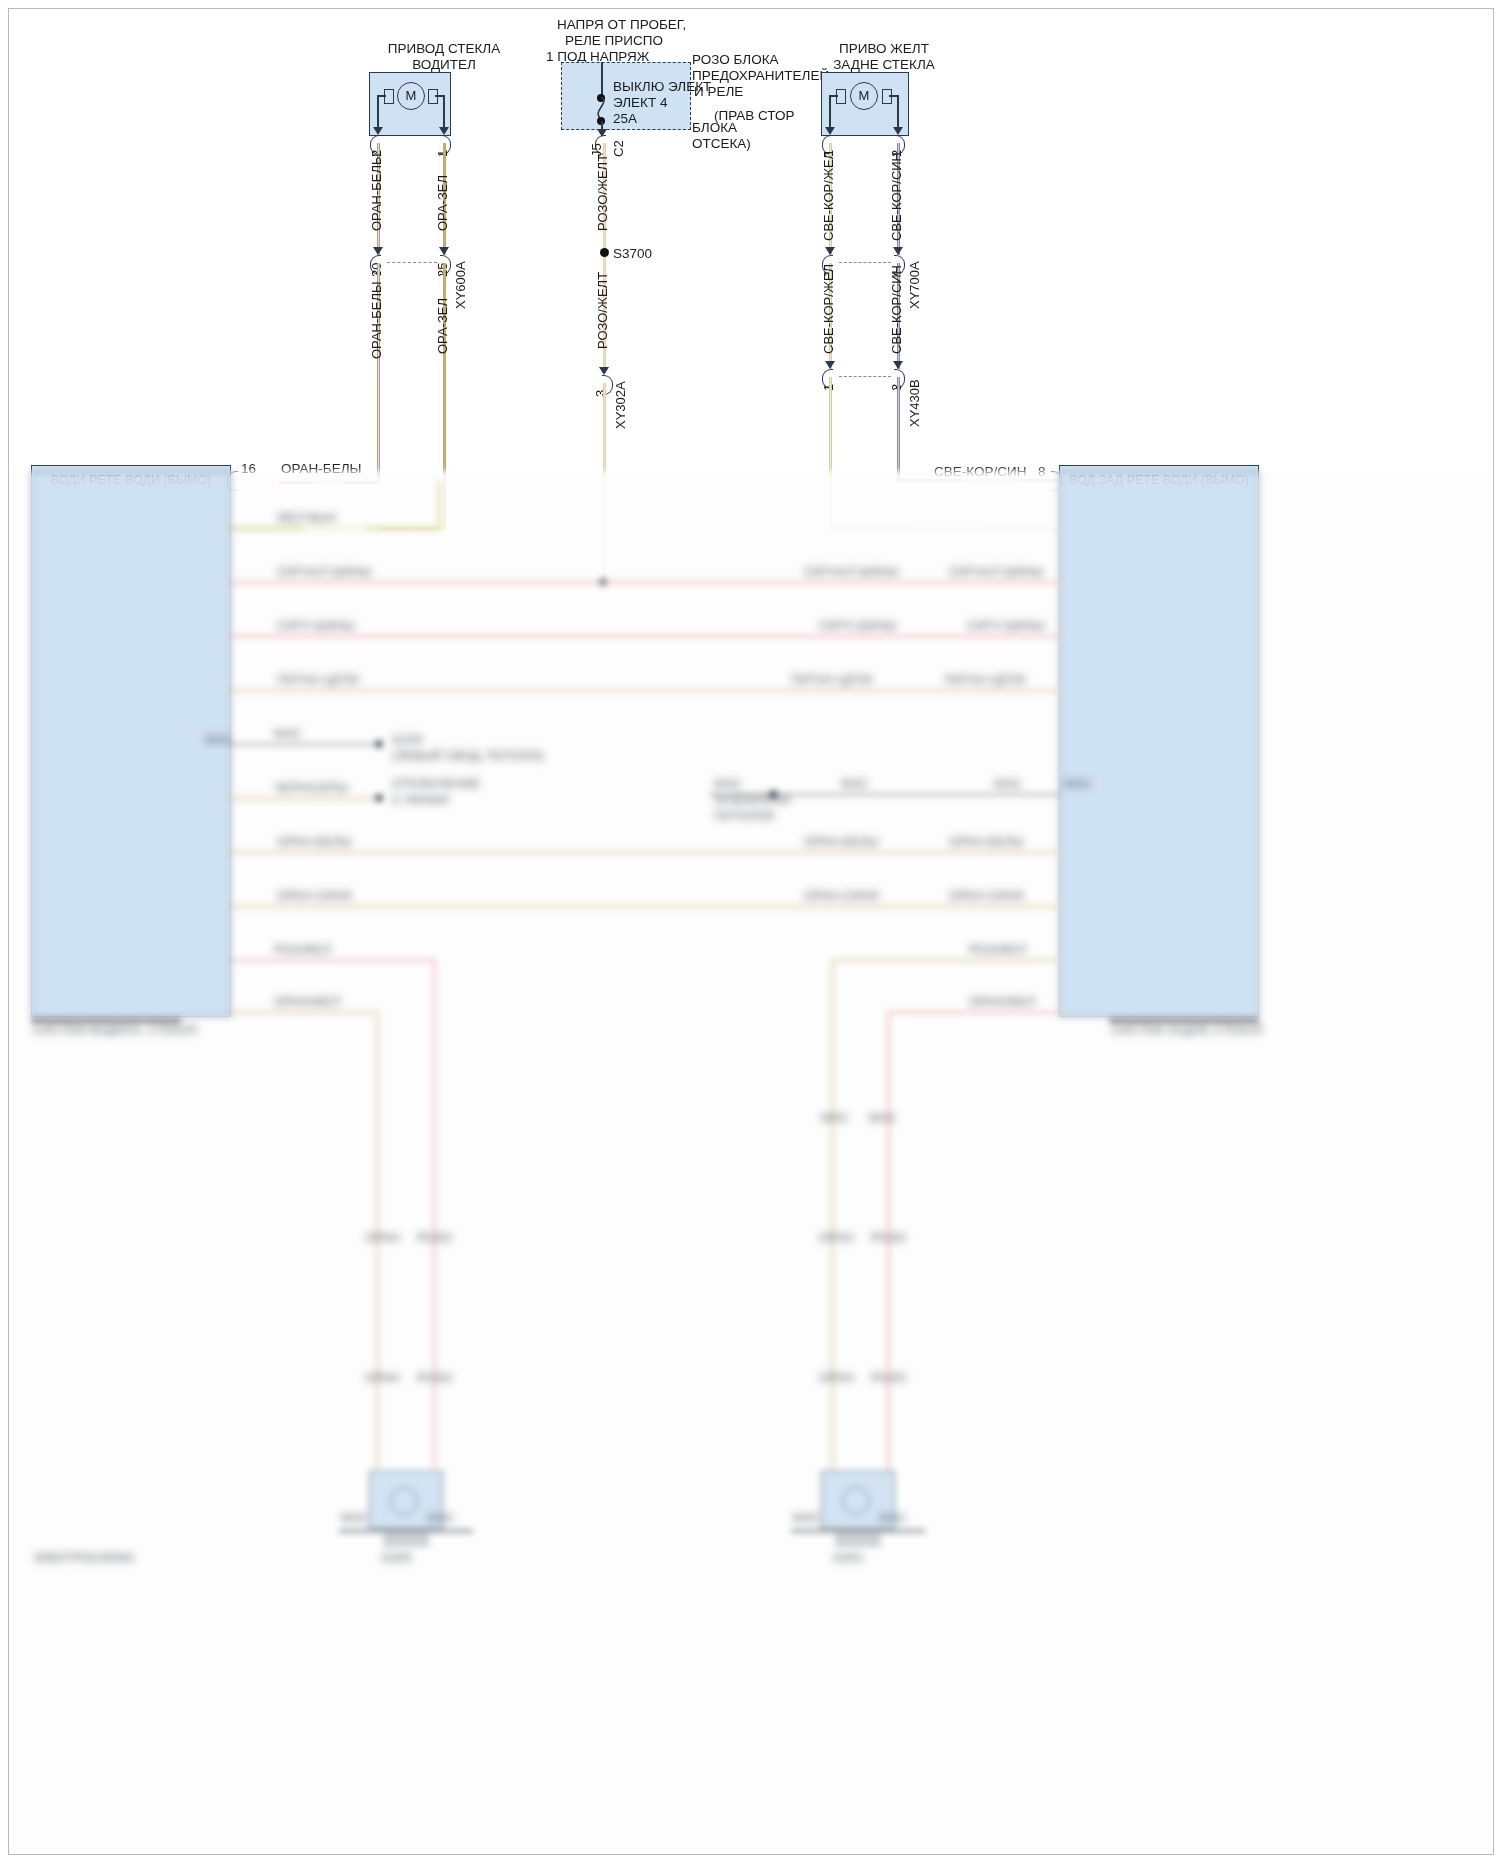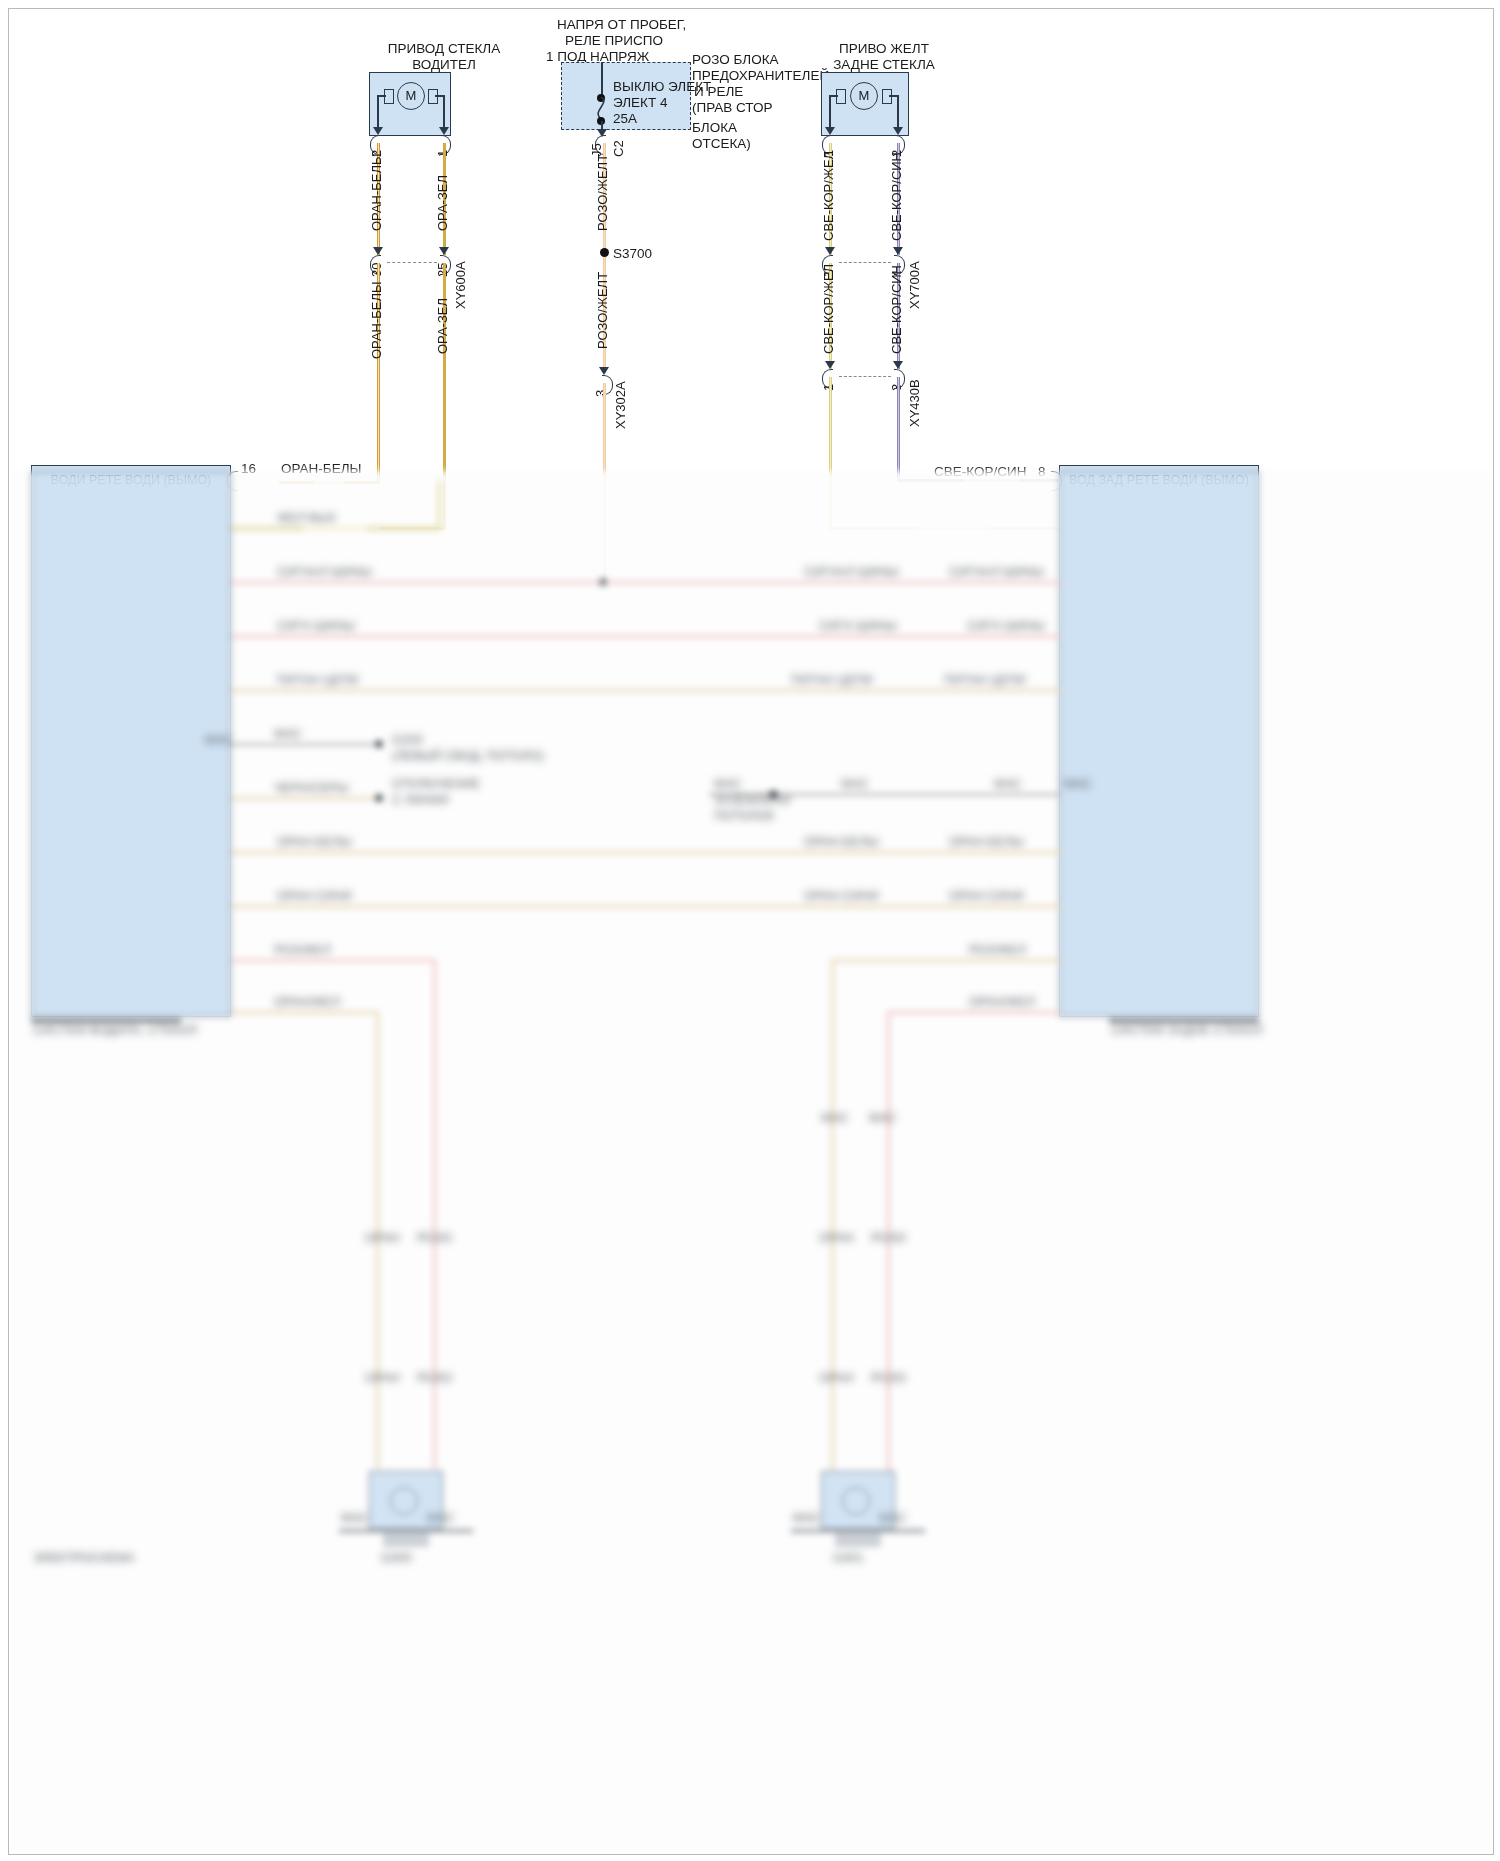--- a/index.html
+++ b/index.html
@@ -145,21 +145,21 @@
   <div class="vline" style="left:592px;top:112px;height:12px;"></div>
   <div class="arrowdn" style="left:588px;top:120px;"></div>
 
   <div class="t" style="left:604px;top:70px;">ВЫКЛЮ ЭЛЕКТ</div>
   <div class="t" style="left:604px;top:86px;">ЭЛЕКТ 4</div>
   <div class="t" style="left:604px;top:102px;">25А</div>
 
   <div class="t" style="left:683px;top:43px;">РОЗО БЛОКА</div>
   <div class="t" style="left:683px;top:59px;">ПРЕДОХРАНИТЕЛЕЙ</div>
   <div class="t" style="left:685px;top:75px;">И РЕЛЕ</div>
-  <div class="t" style="left:683px;top:91px;">(ПРАВ СТОР</div>
+  <div class="t" style="left:683px;top:99px;padding-left:22px;">(ПРАВ СТОР</div>
   <div class="t" style="left:683px;top:111px;">БЛОКА</div>
   <div class="t" style="left:683px;top:127px;">ОТСЕКА)</div>
 
   <div class="conn" style="left:586px;top:126px;"></div>
   <div class="vlabel" style="left:580px;top:148px;">J5</div>
   <div class="vlabel" style="left:602px;top:148px;">C2</div>
 
   <div class="wv c-pinkyellow" style="left:594px;top:134px;height:112px;"></div>
   <div class="vlabel" style="left:586px;top:222px;">РОЗО/ЖЕЛТ</div>
 

